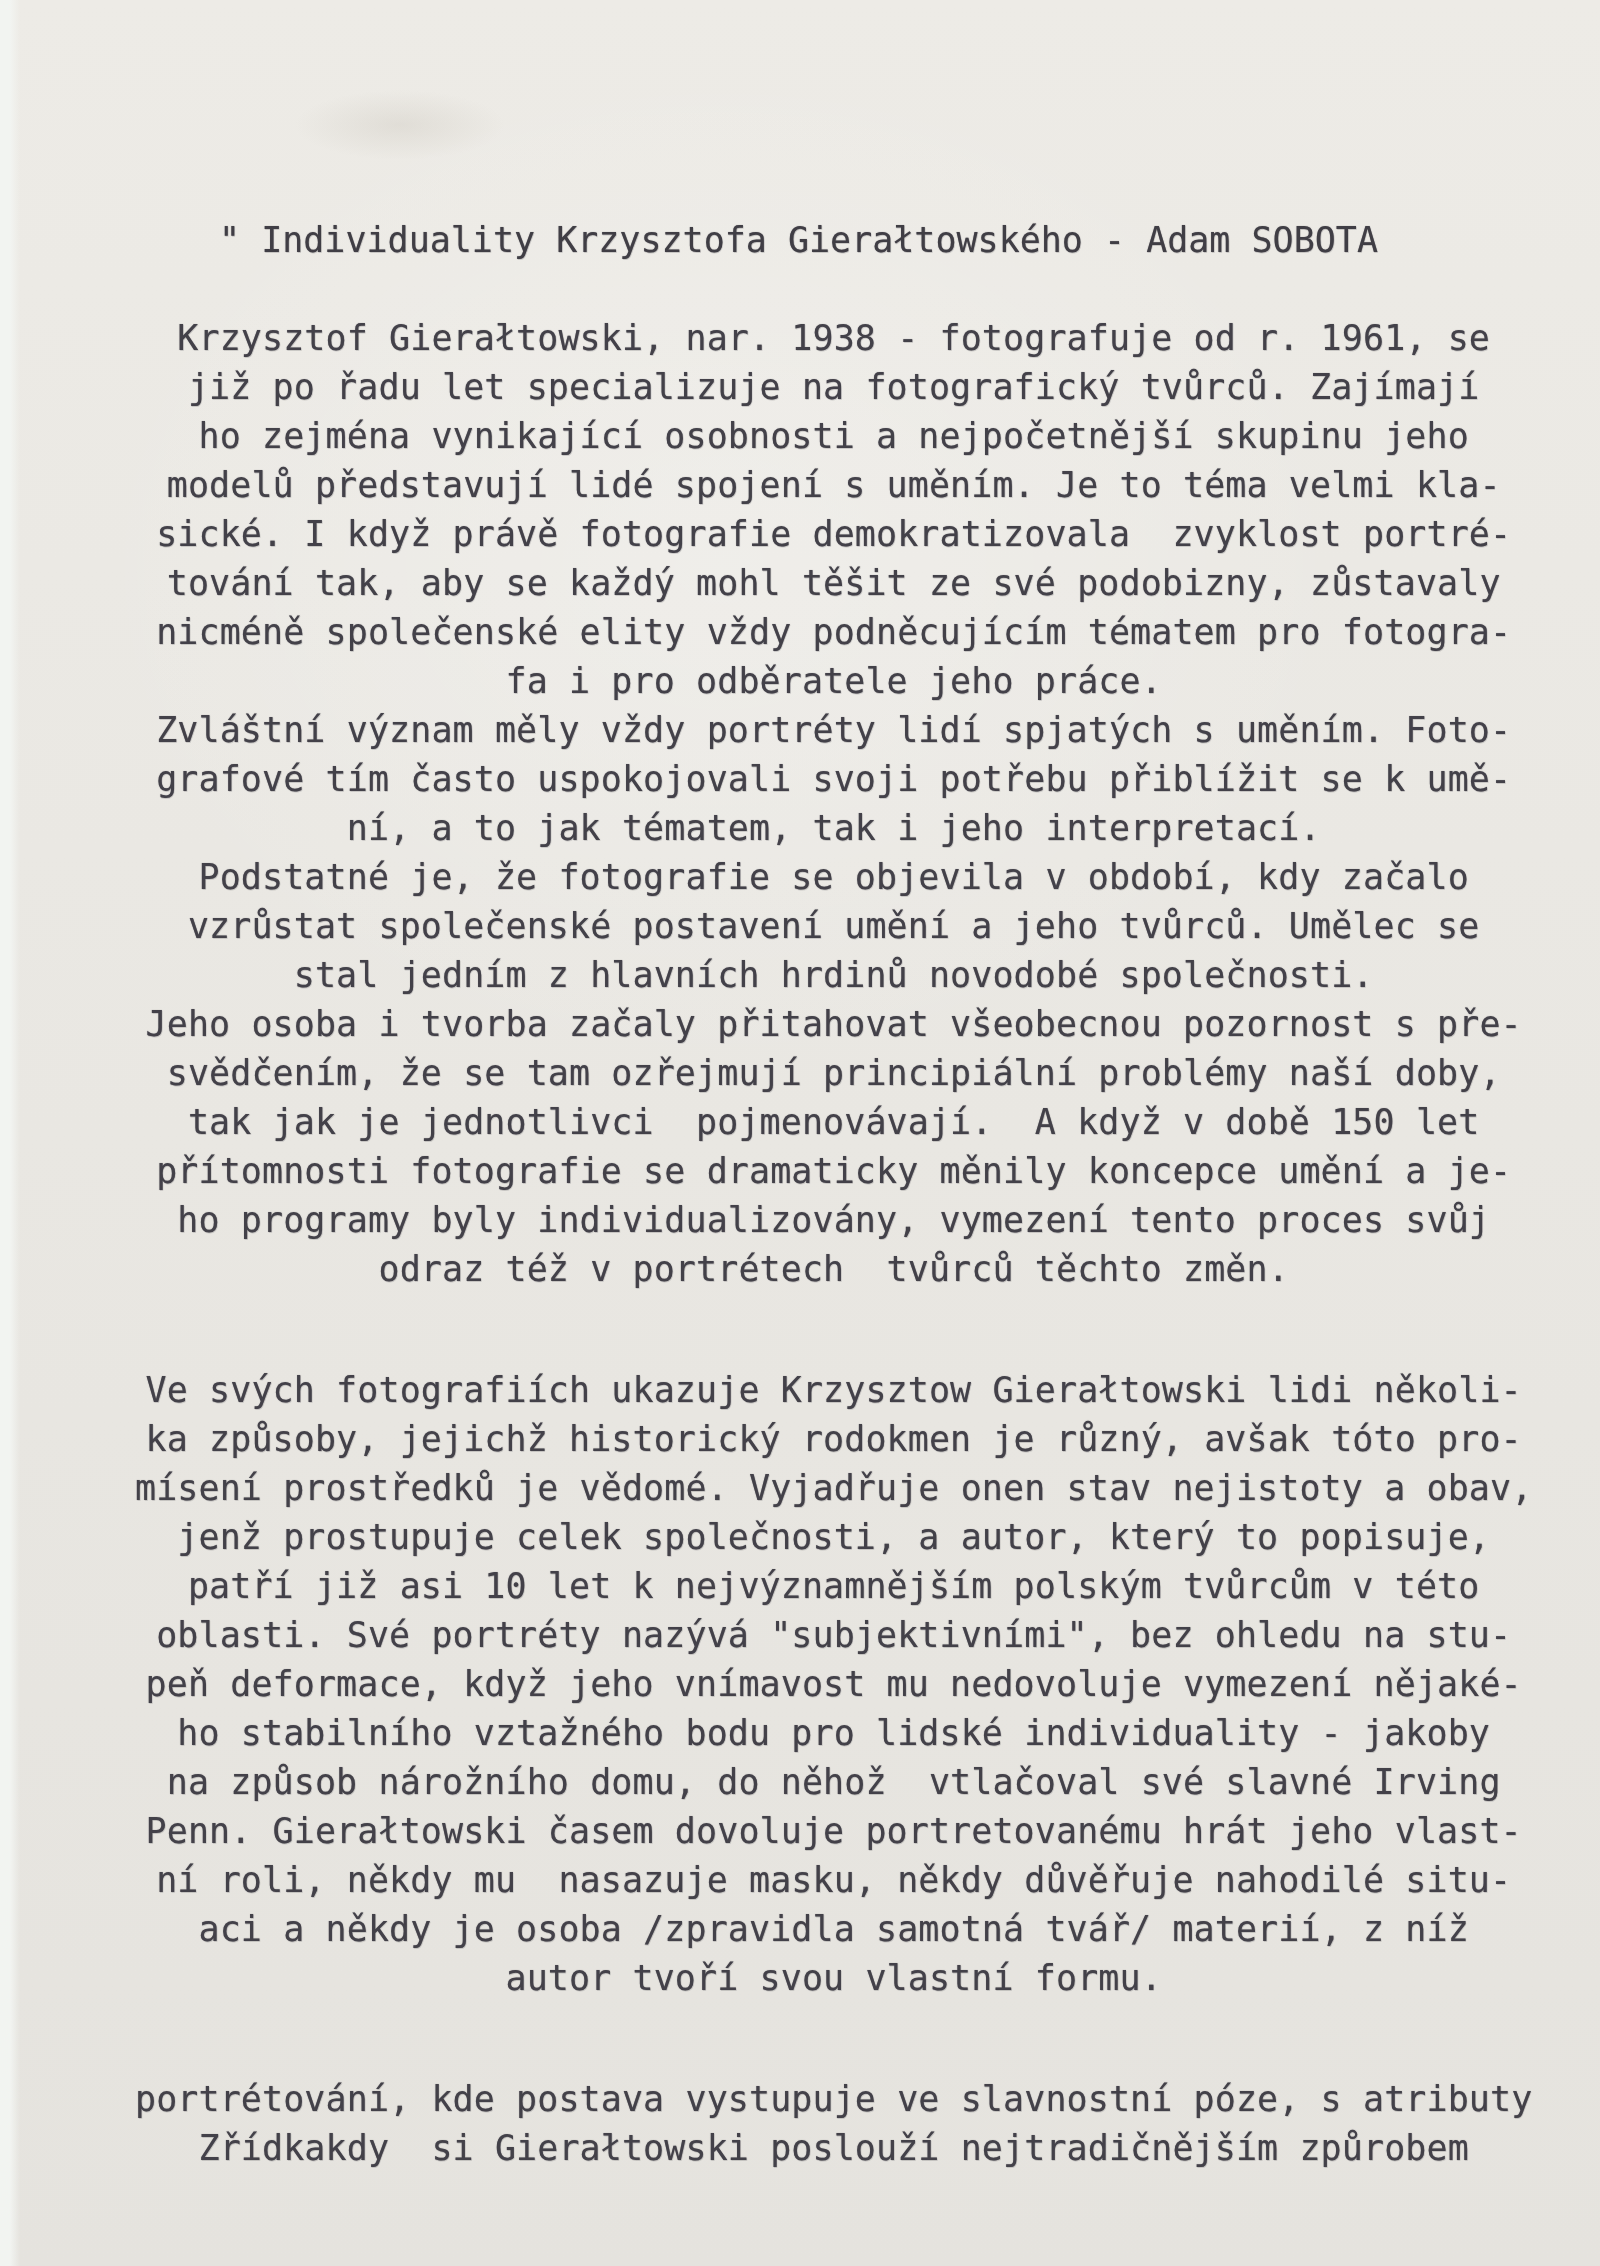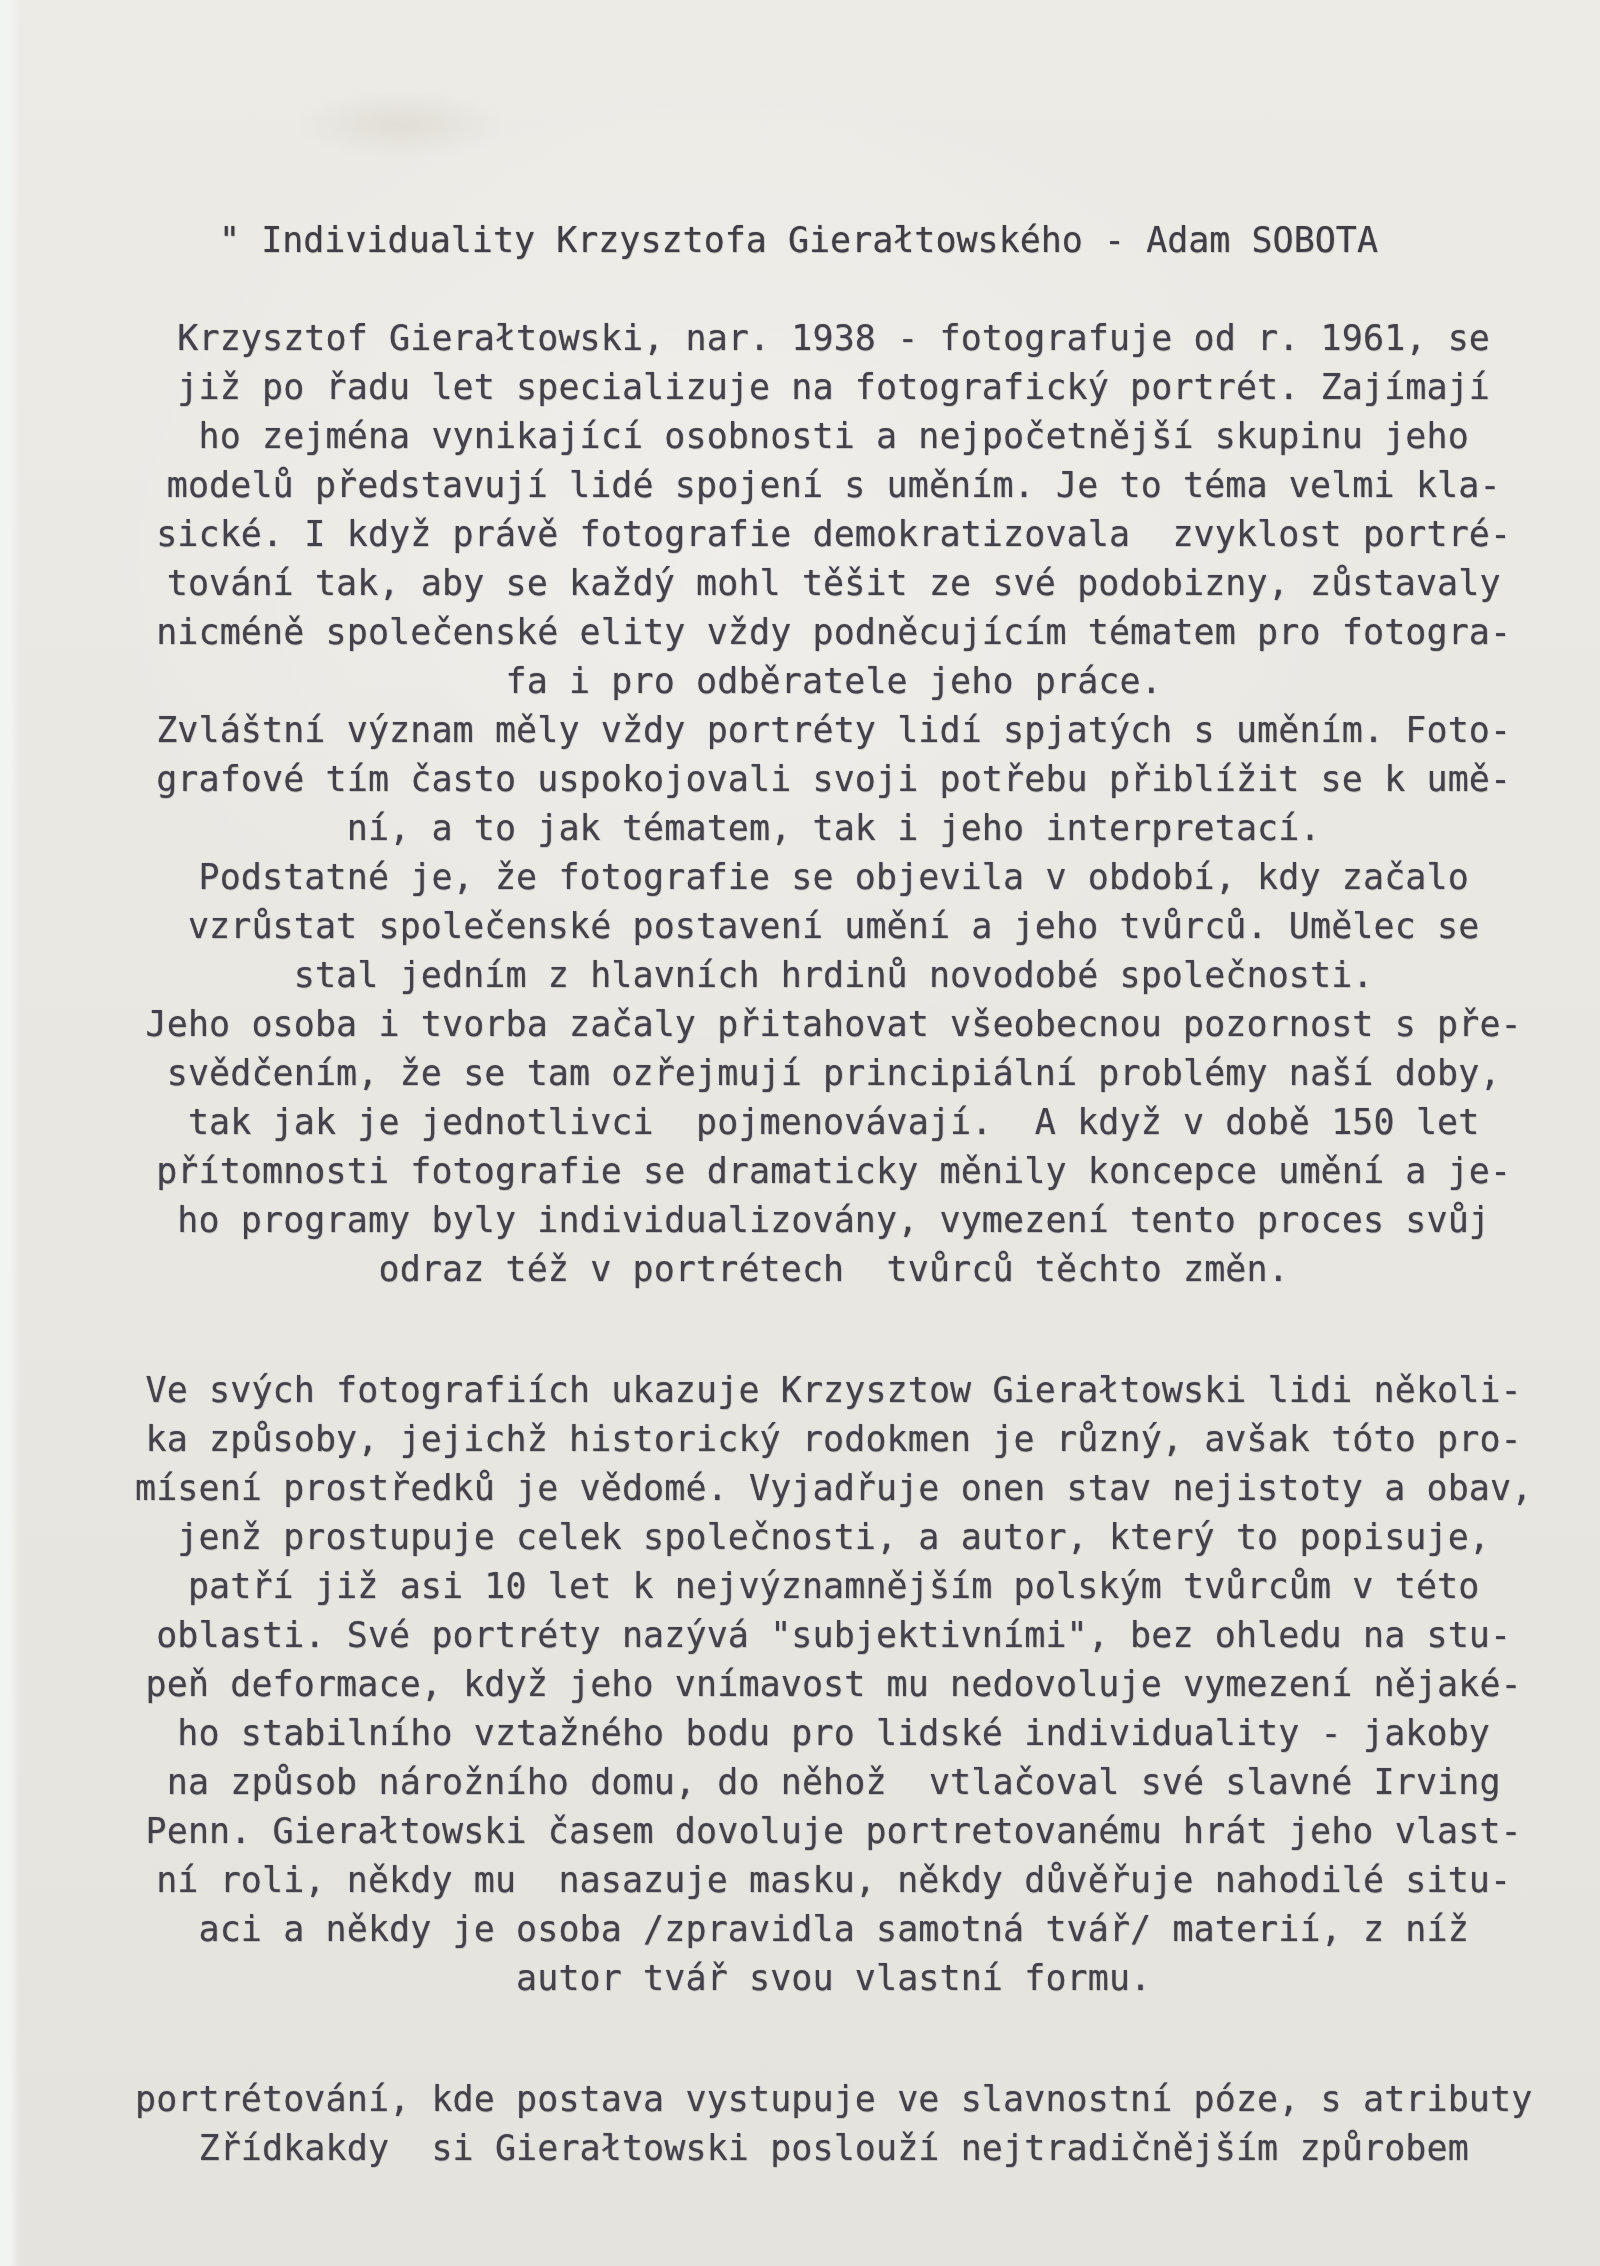--- a/index.html
+++ b/index.html
@@ -53,21 +53,21 @@
   }
 </style>
 </head>
 <body>
 
 <div class="page">
   <div class="title">" Individuality Krzysztofa Gierałtowského - Adam SOBOTA</div>
   <div class="body-text">
       <div class="paragraph">
         <div class="line">Krzysztof Gierałtowski, nar. 1938 - fotografuje od r. 1961, se</div>
-        <div class="line">již po řadu let specializuje na fotografický portrét. Zajímají</div>
+        <div class="line">již po řadu let specializuje na fotografický tvůrců. Zajímají</div>
         <div class="line">ho zejména vynikající osobnosti a nejpočetnější skupinu jeho</div>
         <div class="line">modelů představují lidé spojení s uměním. Je to téma velmi kla-</div>
         <div class="line">sické. I když právě fotografie demokratizovala  zvyklost portré-</div>
         <div class="line">tování tak, aby se každý mohl těšit ze své podobizny, zůstavaly</div>
         <div class="line">nicméně společenské elity vždy podněcujícím tématem pro fotogra-</div>
         <div class="line">fa i pro odběratele jeho práce.</div>
         <div class="line">Zvláštní význam měly vždy portréty lidí spjatých s uměním. Foto-</div>
         <div class="line">grafové tím často uspokojovali svoji potřebu přiblížit se k umě-</div>
         <div class="line">ní, a to jak tématem, tak i jeho interpretací.</div>
         <div class="line">Podstatné je, že fotografie se objevila v období, kdy začalo</div>
@@ -86,20 +86,20 @@
         <div class="line">mísení prostředků je vědomé. Vyjadřuje onen stav nejistoty a obav,</div>
         <div class="line">jenž prostupuje celek společnosti, a autor, který to popisuje,</div>
         <div class="line">patří již asi 10 let k nejvýznamnějším polským tvůrcům v této</div>
         <div class="line">oblasti. Své portréty nazývá "subjektivními", bez ohledu na stu-</div>
         <div class="line">peň deformace, když jeho vnímavost mu nedovoluje vymezení nějaké-</div>
         <div class="line">ho stabilního vztažného bodu pro lidské individuality - jakoby</div>
         <div class="line">na způsob nárožního domu, do něhož  vtlačoval své slavné Irving</div>
         <div class="line">Penn. Gierałtowski časem dovoluje portretovanému hrát jeho vlast-</div>
         <div class="line">ní roli, někdy mu  nasazuje masku, někdy důvěřuje nahodilé situ-</div>
         <div class="line">aci a někdy je osoba /zpravidla samotná tvář/ materií, z níž</div>
-        <div class="line">autor tvář svou vlastní formu.</div>
+        <div class="line">autor tvoří svou vlastní formu.</div>
       </div>
       <div class="paragraph">
         <div class="line">portrétování, kde postava vystupuje ve slavnostní póze, s atributy</div>
         <div class="line">Zřídkakdy  si Gierałtowski poslouží nejtradičnějším způrobem</div>
       </div>
     </div>
 </div>
 
 </body></html>

